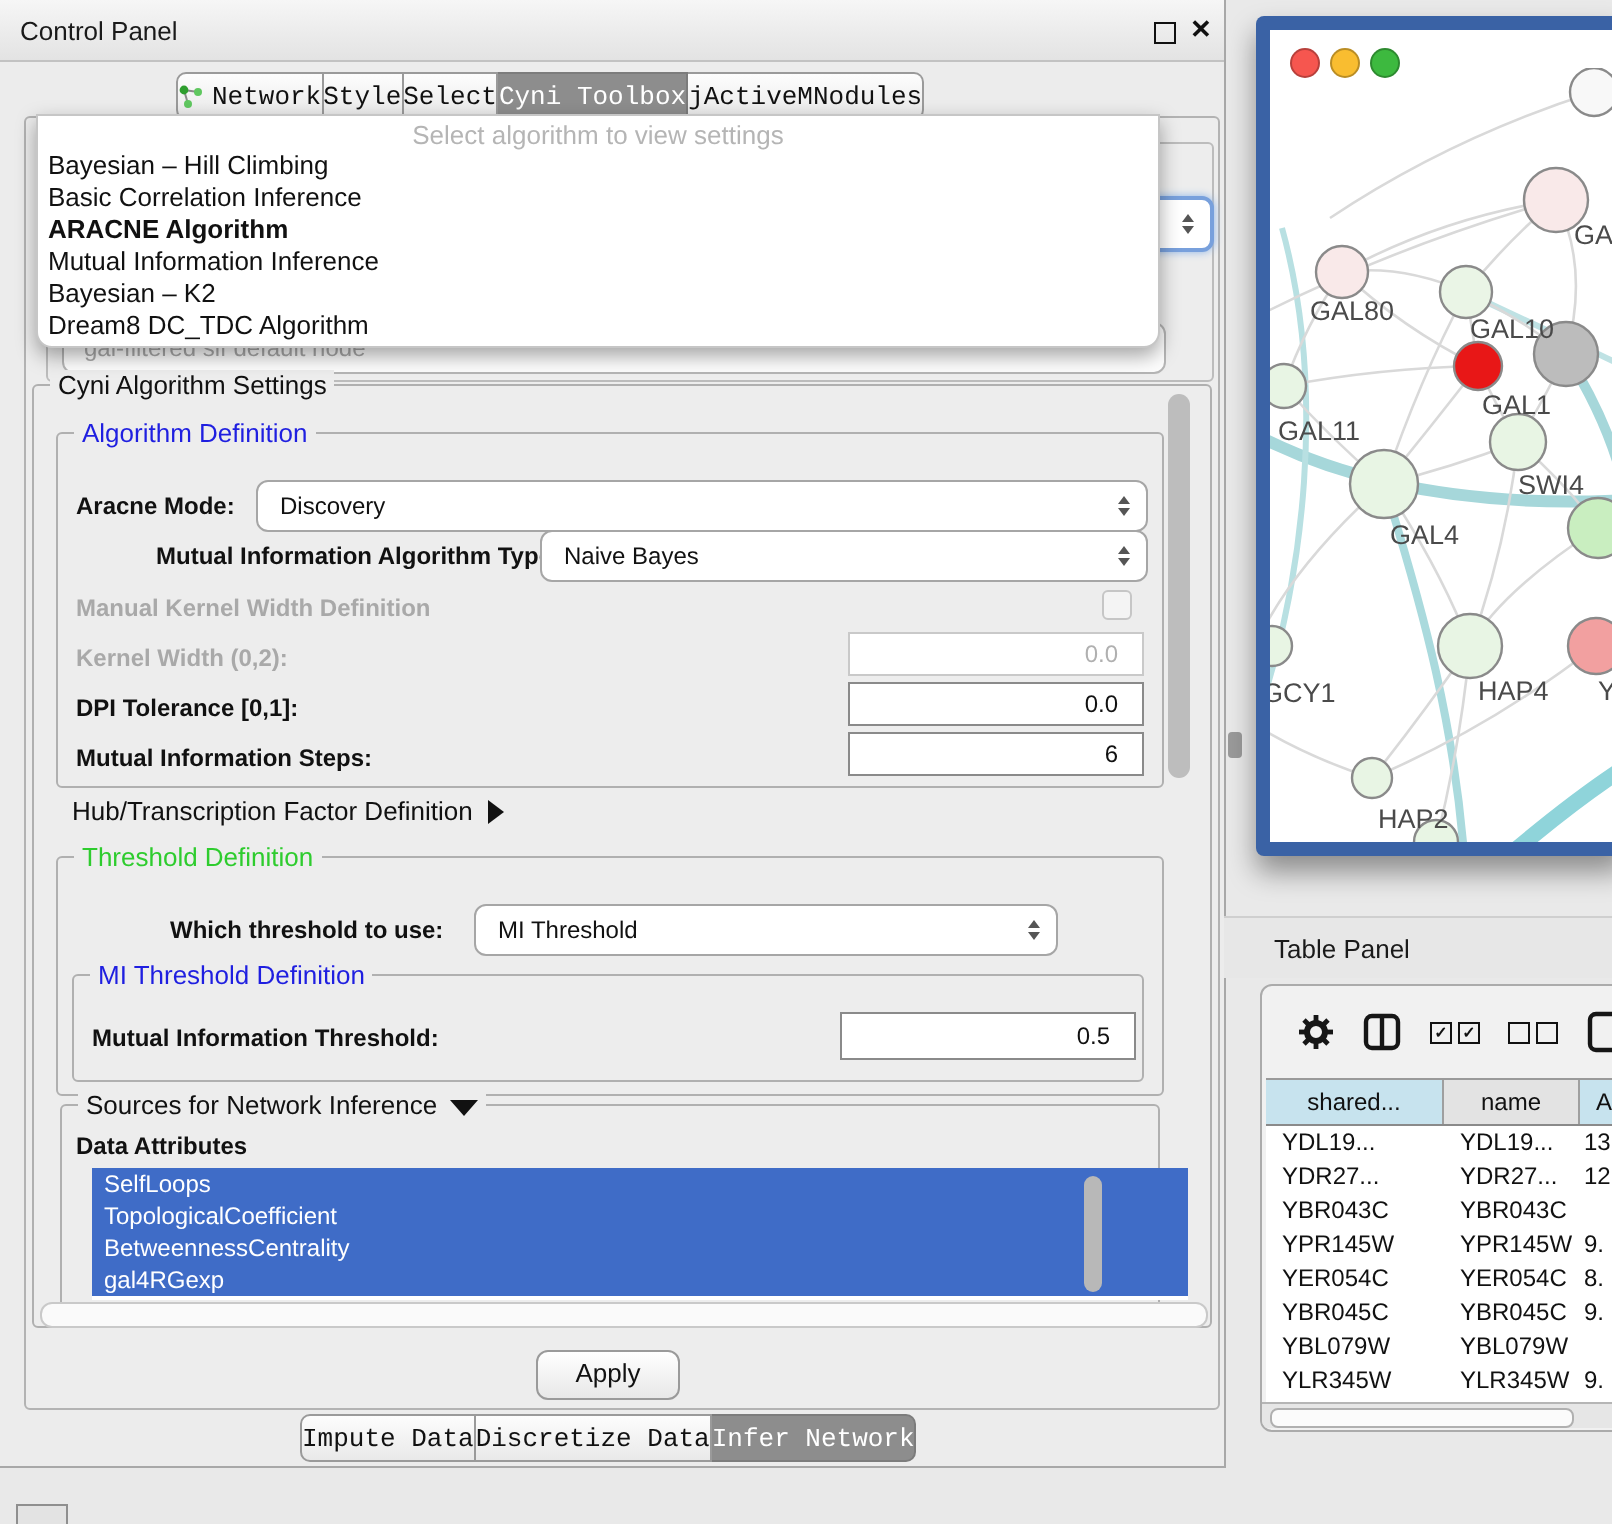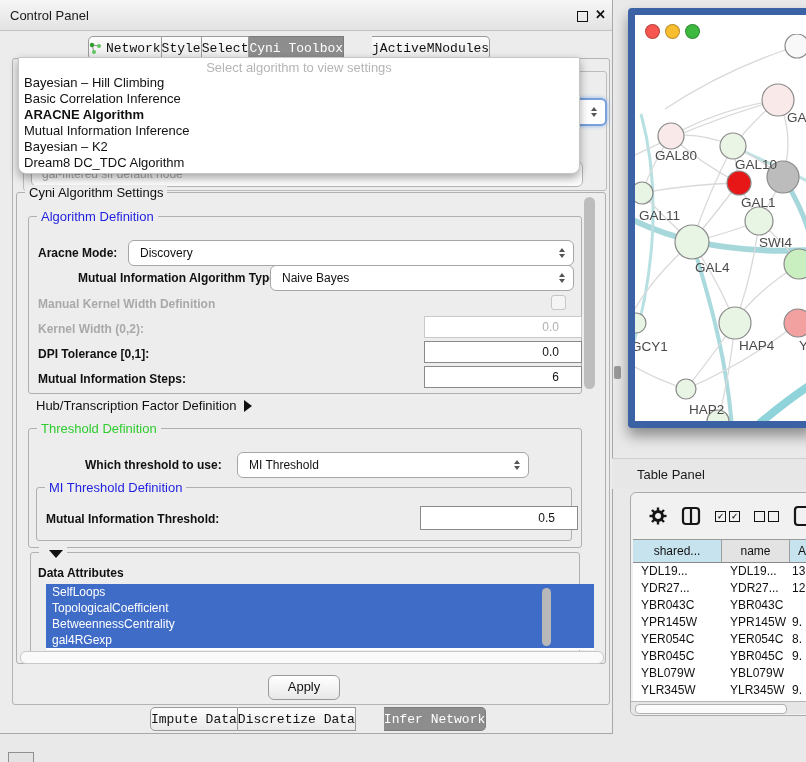--- a/index.html
+++ b/index.html
@@ -12,21 +12,21 @@
           background:linear-gradient(#f6f6f6,#e3e3e3);border-bottom:1px solid #c2c2c2;}
   .cp-title{position:absolute;left:10px;top:8px;font-size:13px;color:#1a1a1a;}
   .float-btn{position:absolute;left:577px;top:11px;width:9px;height:9px;border:1.5px solid #111;}
   .close-btn{position:absolute;left:595px;top:7px;font-size:13px;font-weight:bold;color:#111;}
   
   .tabrow{position:absolute;left:88px;top:36px;height:22px;display:flex;}
   .tab{height:22px;display:flex;align-items:center;gap:4px;padding:0 0;font-size:13px;
        background:linear-gradient(#fdfdfd,#e9e9e9);border:1px solid #9a9a9a;border-left:none;
        color:#111;white-space:nowrap;font-family:Liberation Mono, monospace;}
   .tab:first-child{border-left:1px solid #9a9a9a;border-radius:5px 0 0 5px;}
-  .tab:last-child{border-radius:0 5px 5px 0;margin-left:28px;}
+  .tab:last-child{border-radius:0 5px 5px 0;}
   .tab.sel{background:#8d8d8d;color:#fff;border-color:#7c7c7c;}
   .btabrow{position:absolute;left:150px;top:707px;height:22px;display:flex;}
   
   .main-panel{position:absolute;left:12px;top:58px;width:596px;height:645px;background:#ededed;
         border:1px solid #b3b3b3;border-radius:3px;}
   
   .frag-group{position:absolute;left:22px;top:70px;width:582px;height:118px;border:1px solid #bcbcbc;border-radius:3px;}
   .frag-combo-focus{position:absolute;left:36px;top:97px;width:566px;height:24px;background:#fff;
         border:2px solid #78a0dc;border-radius:6px;box-shadow:0 0 4px #8db4e8;}
   .frag-combo-gray{position:absolute;left:30px;top:160px;width:540px;height:24px;background:#fdfdfd;
@@ -47,21 +47,21 @@
   .glabel{position:absolute;font-size:12px;font-weight:bold;color:#a9a9a9;white-space:nowrap;}
   .combo{position:absolute;background:#fff;border:1px solid #a6a6a6;border-radius:6px;
          font-size:12px;color:#111;}
   .combo .val{position:absolute;left:11px;top:50%;transform:translateY(-50%);white-space:nowrap;}
   .stepper{position:absolute;right:8px;top:50%;transform:translateY(-50%);}
   .tri-up{width:0;height:0;border-left:3.5px solid transparent;border-right:3.5px solid transparent;
           border-bottom:4.5px solid #555;margin-bottom:2px;}
   .tri-dn{width:0;height:0;border-left:3.5px solid transparent;border-right:3.5px solid transparent;
           border-top:4.5px solid #555;}
   .field{position:absolute;background:#fff;border:1px solid #8a8a8a;font-size:12px;color:#111;
-         text-align:right;padding-right:22px;line-height:20px;}
+         text-align:right;padding-right:12px;line-height:20px;}
   .field.disabled{border:1px solid #c9c9c9;color:#b0b0b0;}
   .checkbox{position:absolute;width:13px;height:13px;border:1px solid #c6c6c6;border-radius:3px;background:#f4f4f4;}
   .hub-row{position:absolute;left:36px;top:398px;font-size:13px;color:#111;}
   .tri-right{display:inline-block;width:0;height:0;border-top:6px solid transparent;
          border-bottom:6px solid transparent;border-left:8px solid #111;margin-left:8px;vertical-align:-2px;}
   .tri-down-b{display:inline-block;width:0;height:0;border-left:7px solid transparent;
          border-right:7px solid transparent;border-top:8px solid #111;margin-left:6px;vertical-align:-1px;}
   .datalist{position:absolute;left:46px;top:584px;width:548px;height:66px;background:#fff;overflow:hidden;}
   .data-item{background:#3f6cc7;color:#fff;font-size:12px;line-height:16px;padding-left:6px;}
   .list-scroll{position:absolute;left:542px;top:588px;width:9px;height:58px;background:#b8b8b8;border-radius:5px;}
@@ -211,21 +211,21 @@
           <div class="tri-dn"></div>
         </div>
     </div>
     <div class="group" style="left:36px;top:487px;width:534px;height:52px;">
       <span class="legend blue">MI Threshold Definition</span>
     </div>
     <span class="blabel" style="left:46px;top:512px;">Mutual Information Threshold:</span>
     <div class="field" style="left:420px;top:506px;width:134px;height:22px;line-height:22px;">0.5</div>
 
     <div class="group" style="left:30px;top:552px;width:548px;height:106px;">
-      <span class="legend"><span class="tri-down-b"></span></span>
+      <span class="legend"><span>Sources for Network Inference</span><span class="tri-down-b"></span></span>
     </div>
     <span class="blabel" style="left:38px;top:566px;">Data Attributes</span>
     <div class="datalist" id="data-attr-list">
         <div class="data-item" style="background: rgb(63, 108, 199);">SelfLoops</div>
         <div class="data-item" style="background: rgb(63, 108, 199);">TopologicalCoefficient</div>
         <div class="data-item" style="background: rgb(63, 108, 199);">BetweennessCentrality</div>
         <div class="data-item" style="background: rgb(63, 108, 199);">gal4RGexp</div>
       </div>
     <div class="list-scroll"></div>
     <div class="hscroll"></div>

